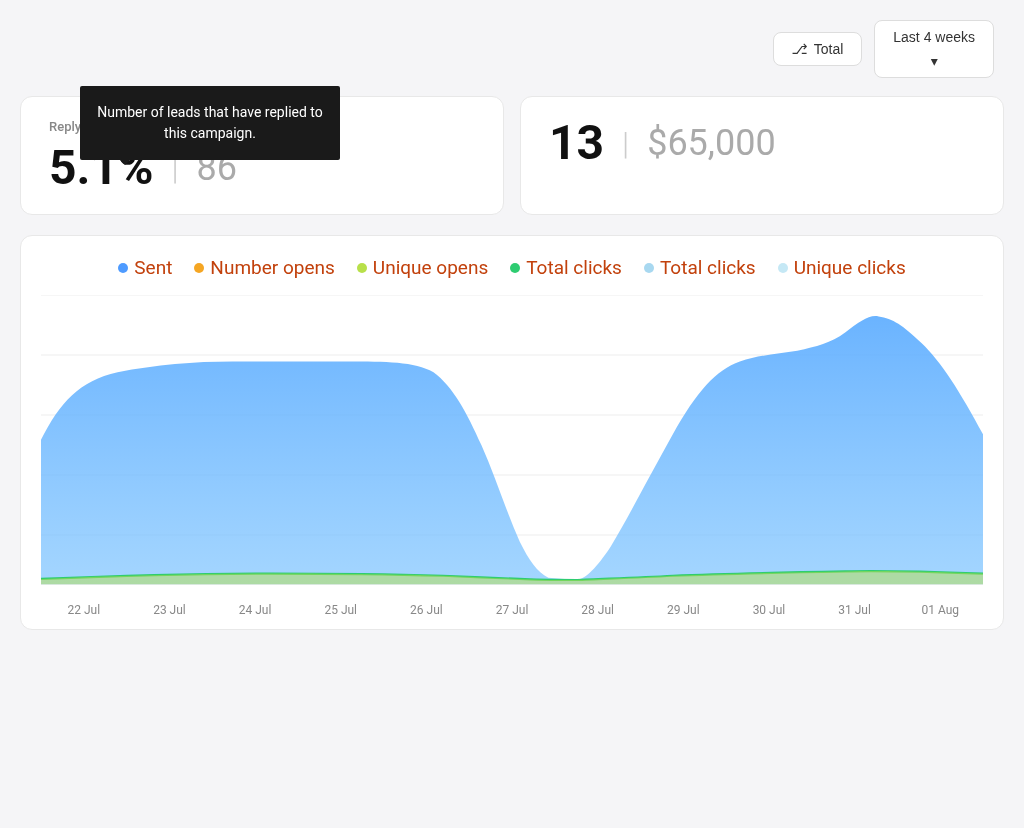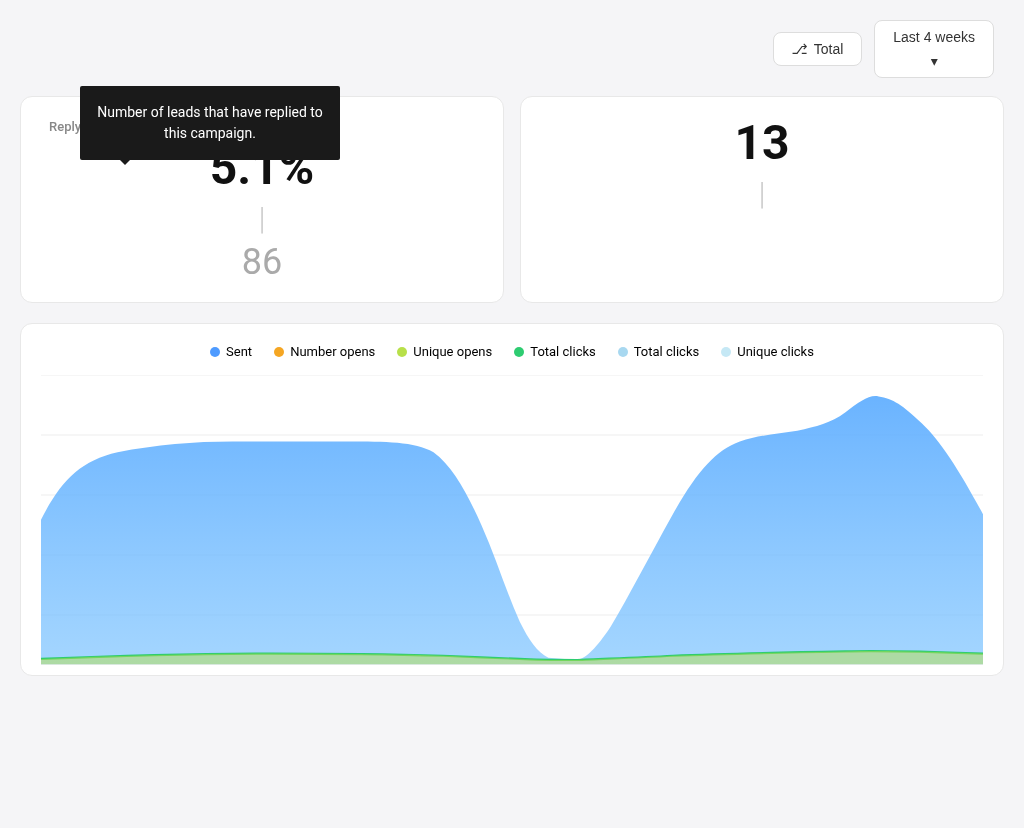--- a/index.html
+++ b/index.html
@@ -93,22 +93,21 @@
       border: 1.5px solid #aaa;
       border-radius: 50%;
       font-size: 10px;
       color: #aaa;
       cursor: pointer;
     }
 
     .stat-values {
       display: flex;
       align-items: center;
-      gap: 10px;
-      flex-direction: column;
+      gap: 18px;
     }
 
     .stat-primary {
       font-size: 48px;
       font-weight: 700;
       color: #111;
       line-height: 1;
     }
 
     .stat-divider {
@@ -167,22 +166,22 @@
       justify-content: center;
       gap: 22px;
       margin-bottom: 16px;
       flex-wrap: wrap;
     }
 
     .legend-item {
       display: flex;
       align-items: center;
       gap: 6px;
-      font-size: 13px;
-      color: #000000;
+      font-size: 19px;
+      color: #c2410c;
     }
 
     .legend-dot {
       width: 10px;
       height: 10px;
       border-radius: 50%;
       flex-shrink: 0;
     }
 
     
@@ -242,20 +241,21 @@
         <span class="stat-primary">5.1%</span>
         <span class="stat-divider">|</span>
         <span class="stat-secondary">86</span>
       </div>
     </div>
 
     <div class="stat-card">
       <div class="stat-values">
         <span class="stat-primary">13</span>
         <span class="stat-divider">|</span>
+        <span class="stat-secondary">$65,000</span>
       </div>
     </div>
 
   </div>
 
   <div class="chart-section">
 
     <div class="legend" id="legend-container">
         <div class="legend-item">
           <span class="legend-dot" style="background-color: rgb(78, 155, 255);"></span>
@@ -344,16 +344,29 @@
           C 580 265, 620 264, 660 262
           C 720 260, 780 259, 840 258
           C 880 257, 920 258, 984 260
           L 984 270
           Z
         " fill="#b8e04a" fill-opacity="0.5"></path>
 
       </svg>
     </div>
 
+    <div class="x-axis" id="x-axis-container">
+        <span class="x-label">22 Jul</span>
+        <span class="x-label">23 Jul</span>
+        <span class="x-label">24 Jul</span>
+        <span class="x-label">25 Jul</span>
+        <span class="x-label">26 Jul</span>
+        <span class="x-label">27 Jul</span>
+        <span class="x-label">28 Jul</span>
+        <span class="x-label">29 Jul</span>
+        <span class="x-label">30 Jul</span>
+        <span class="x-label">31 Jul</span>
+        <span class="x-label">01 Aug</span>
+      </div>
 
   </div>
 
 </div>
 
 </body></html>

